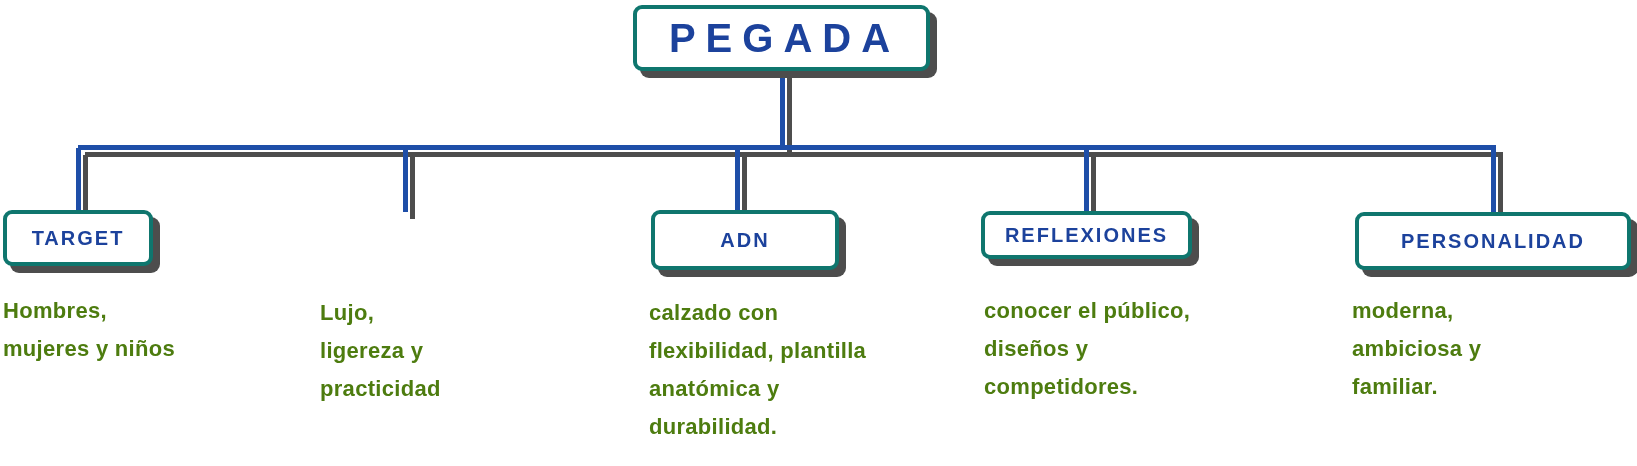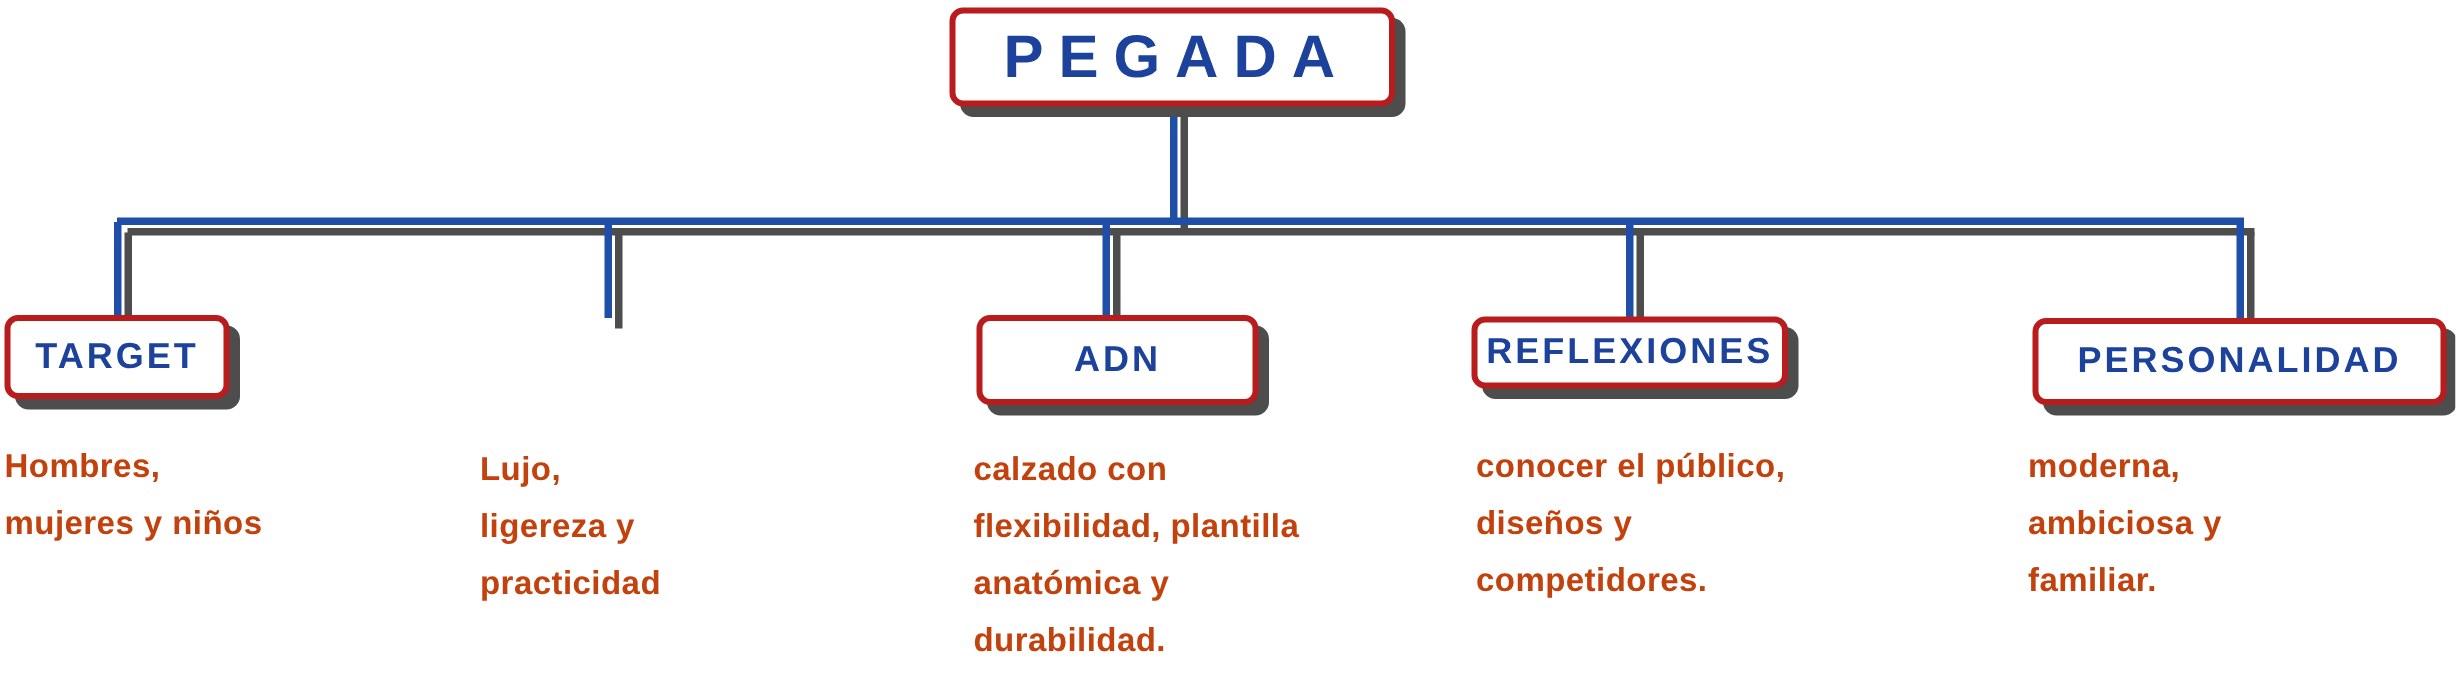--- a/index.html
+++ b/index.html
@@ -12,43 +12,43 @@
   }
   
   .line{
     position:absolute;
     background:#1e4ea8;
     box-shadow:7px 7px 0 #4d4d4d;
   }
   
   .node{
     position:absolute;
-    border:4px solid #b91c1c;
+    border:4px solid #0f766e;
     border-radius:9px;
     box-shadow:7px 7px 0 #4d4d4d;
     background:#ffffff;
     display:flex;align-items:center;justify-content:center;
     box-sizing:border-box;
   }
   .node-label{
     color:#1c429c;
     font-weight:bold;
     letter-spacing:2px;
-    font-size:24px;
+    font-size:20px;
     white-space:nowrap;
   }
   .root-label{
     font-size:40px;
     letter-spacing:10px;
     padding-left:6px;
   }
   
   .desc{
     position:absolute;
-    color:#c2410c;
+    color:#4d7c0f;
     font-size:22px;
     line-height:38px;
     font-weight:bold;
     letter-spacing:0.3px;
     white-space:pre-line;
   }
 </style>
 </head>
 <body>
 

